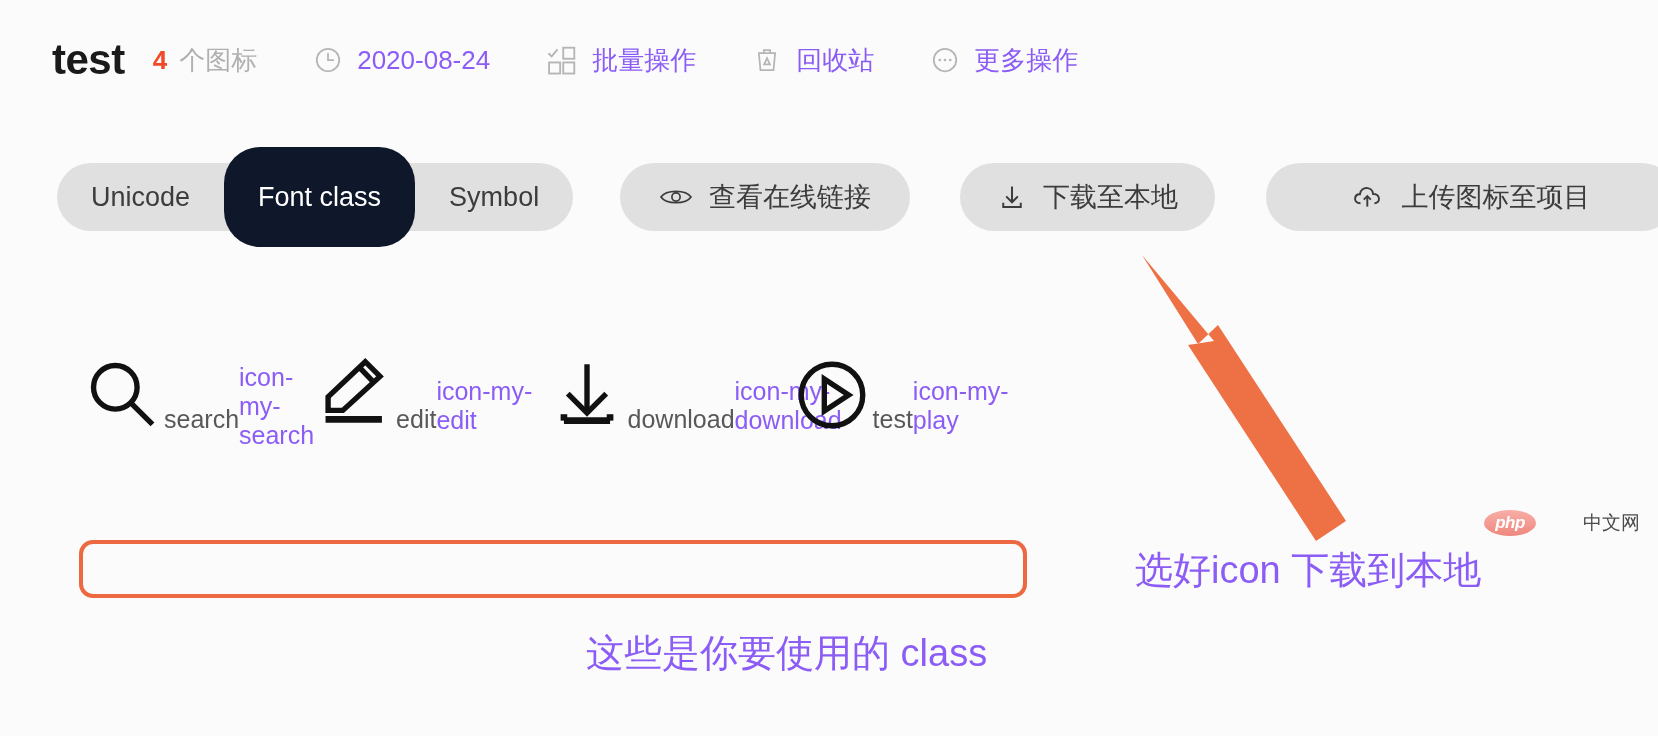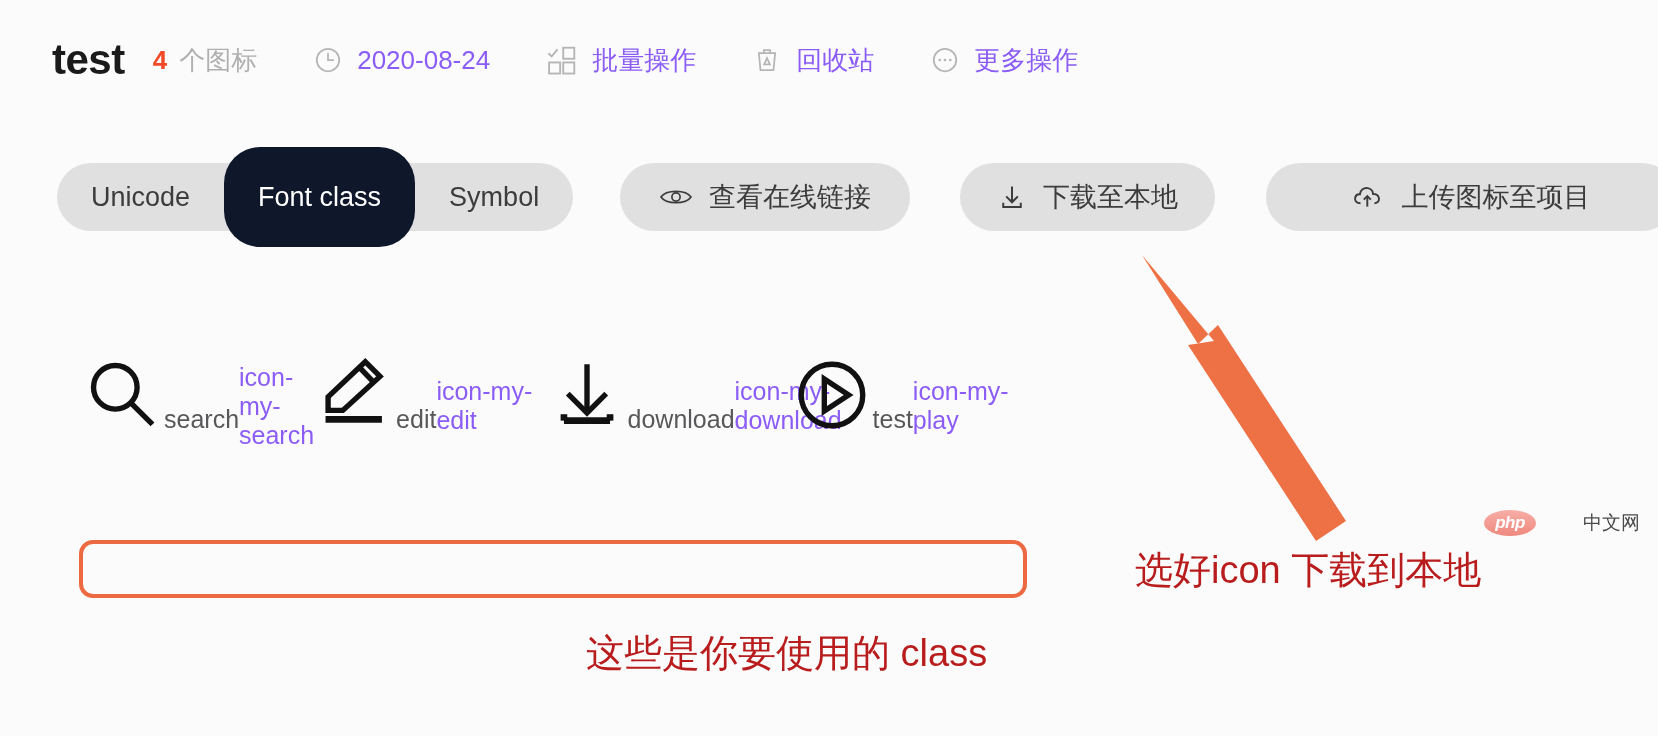--- a/index.html
+++ b/index.html
@@ -174,21 +174,21 @@
     height: 58px;
     border: 4px solid #ec6941;
     border-radius: 14px;
     box-sizing: border-box;
     pointer-events: none;
   }
 
   
   .anno {
     position: absolute;
-    color: #b91c1c;
+    color: #8b5cf6;
     font-size: 38px;
     white-space: nowrap;
   }
   #anno-class { left: 586px; top: 628px; }
   #anno-down  { left: 1135px; top: 545px; font-size: 38px; }
 
   .arrow-svg {
     position: absolute;
     left: 1110px;
     top: 245px;

